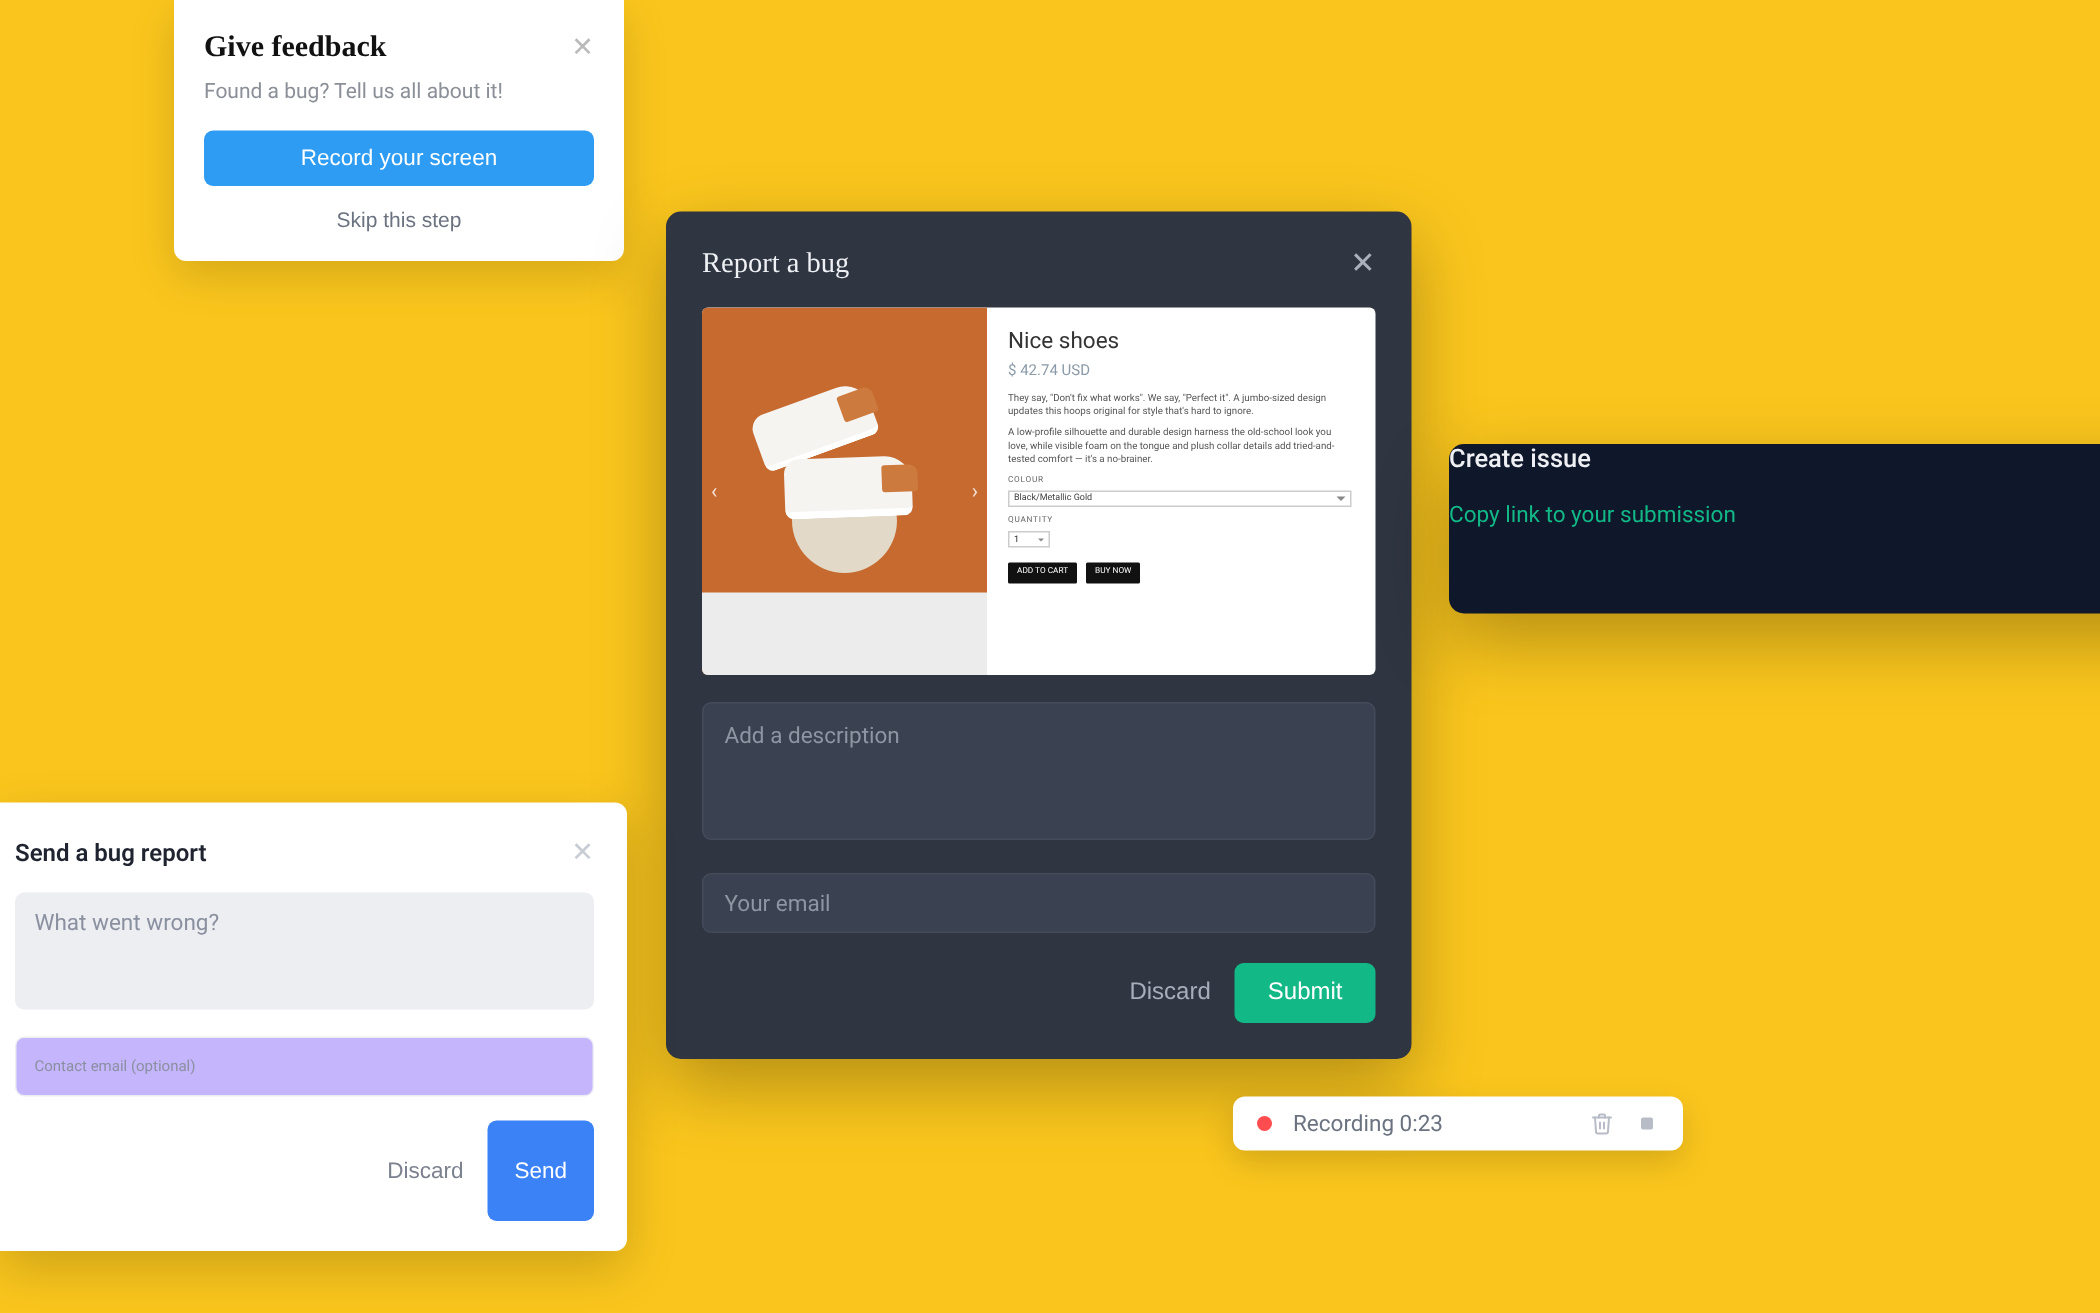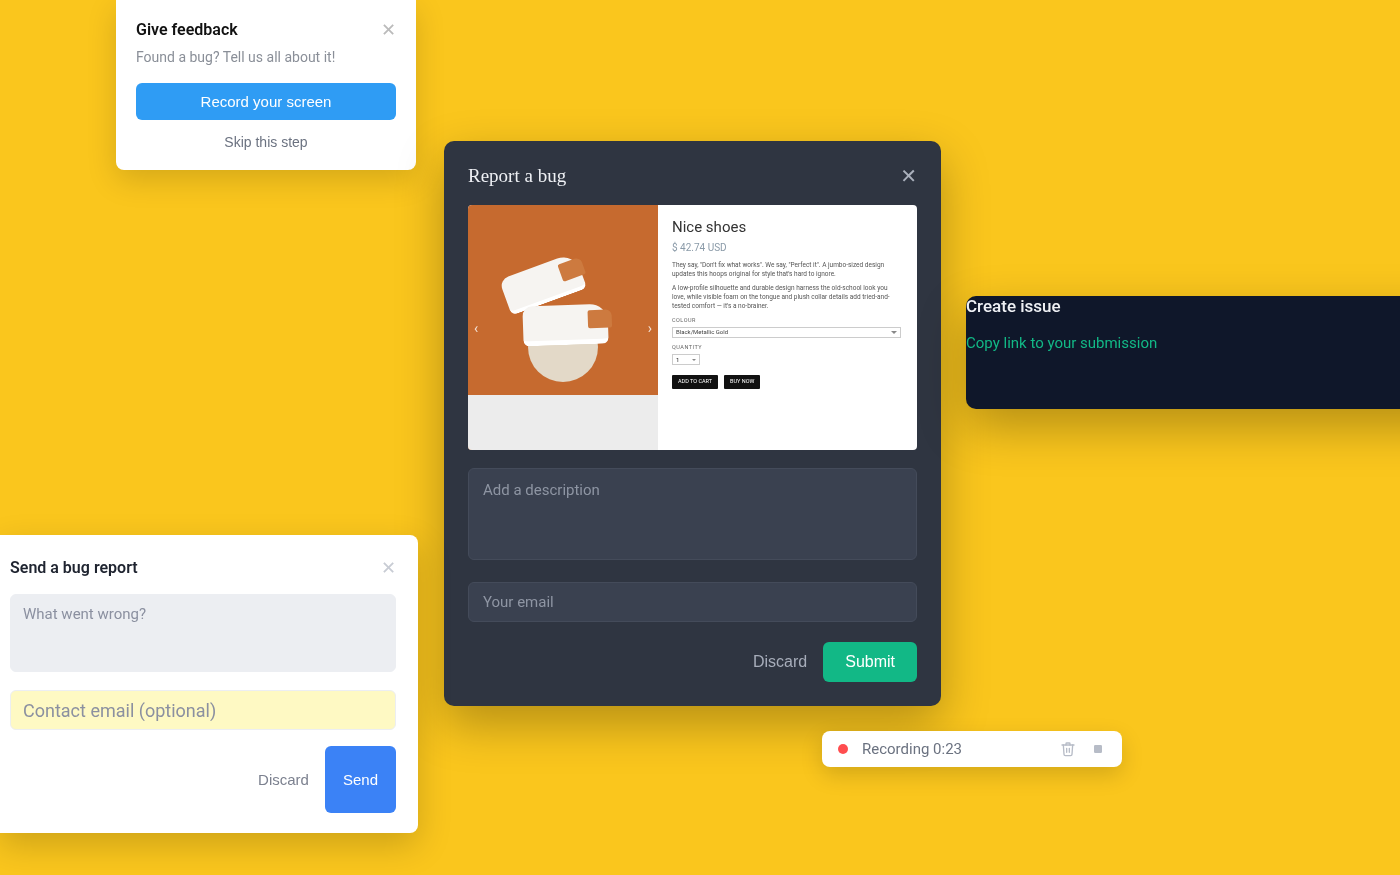--- a/index.html
+++ b/index.html
@@ -16,21 +16,21 @@
   .panel-feedback {
     position: absolute;
     left: 116px; top: 0;
     width: 300px;
     background: #fff;
     border-radius: 0 0 8px 8px;
     box-shadow: 0 10px 30px rgba(0,0,0,0.15);
     padding: 20px;
   }
   .panel-feedback .hdr { display:flex; justify-content:space-between; align-items:center; }
-  .panel-feedback .title { font-size:16px; font-weight:600; color:#111; }
+  .panel-feedback .title { font-size:20px; font-weight:600; color:#111;font-family:Liberation Serif, serif; }
   .panel-feedback .close { color:#bbb; font-size:18px; cursor:pointer; line-height:1; }
   .panel-feedback .sub { color:#8a8f98; font-size:14px; margin-top:10px; }
   .panel-feedback .record-btn {
     display:block; width:100%; margin-top:18px;
     background:#2f9cf4; color:#fff; border:none; border-radius:6px;
     padding:10px 0; font-size:15px; cursor:pointer;
   }
   .panel-feedback .skip {
     display:block; width:100%; text-align:center;
     color:#6b7280; font-size:14px; margin-top:14px; cursor:pointer; background:none; border:none;
@@ -135,22 +135,22 @@
   }
   .panel-send .hdr{display:flex;justify-content:space-between;align-items:center;}
   .panel-send .title{font-size:16px;font-weight:600;color:#1f2430;}
   .panel-send .close{color:#c8ccd4;font-size:18px;cursor:pointer;}
   .panel-send .ta{
     margin-top:16px;width:100%;height:78px;background:#eceef2;border:1px solid #eceef2;border-radius:6px;
     padding:10px 12px;font-size:15px;resize:none;outline:none;font-family:inherit;color:#333;
   }
   .panel-send .ta::placeholder{color:#8b90a0;}
   .panel-send .inp{
-    margin-top:14px;width:100%;height:40px;background:#fef9c3;border:1px solid #eceef2;border-radius:6px;
-    padding:16px 12px;font-size:18px;outline:none;font-family:inherit;color:#333;
+    margin-top:14px;width:100%;height:40px;background:#c4b5fd;border:1px solid #eceef2;border-radius:6px;
+    padding:16px 12px;font-size:10px;outline:none;font-family:inherit;color:#333;
   }
   .panel-send .inp::placeholder{color:#8b90a0;}
   .panel-send .actions{margin-top:16px;display:flex;justify-content:flex-end;align-items:center;gap:16px;}
   .panel-send .discard{background:none;border:none;color:#7c818f;font-size:15px;cursor:pointer;}
   .panel-send .send{background:#3b82f6;color:#fff;border:none;border-radius:6px;padding:25px 18px;font-size:15px;cursor:pointer;}
 
   
   .panel-rec{
     position:absolute; left:822px; top:731px; width:300px; height:36px;
     background:#fff; border-radius:8px; box-shadow:0 8px 22px rgba(0,0,0,0.15);

